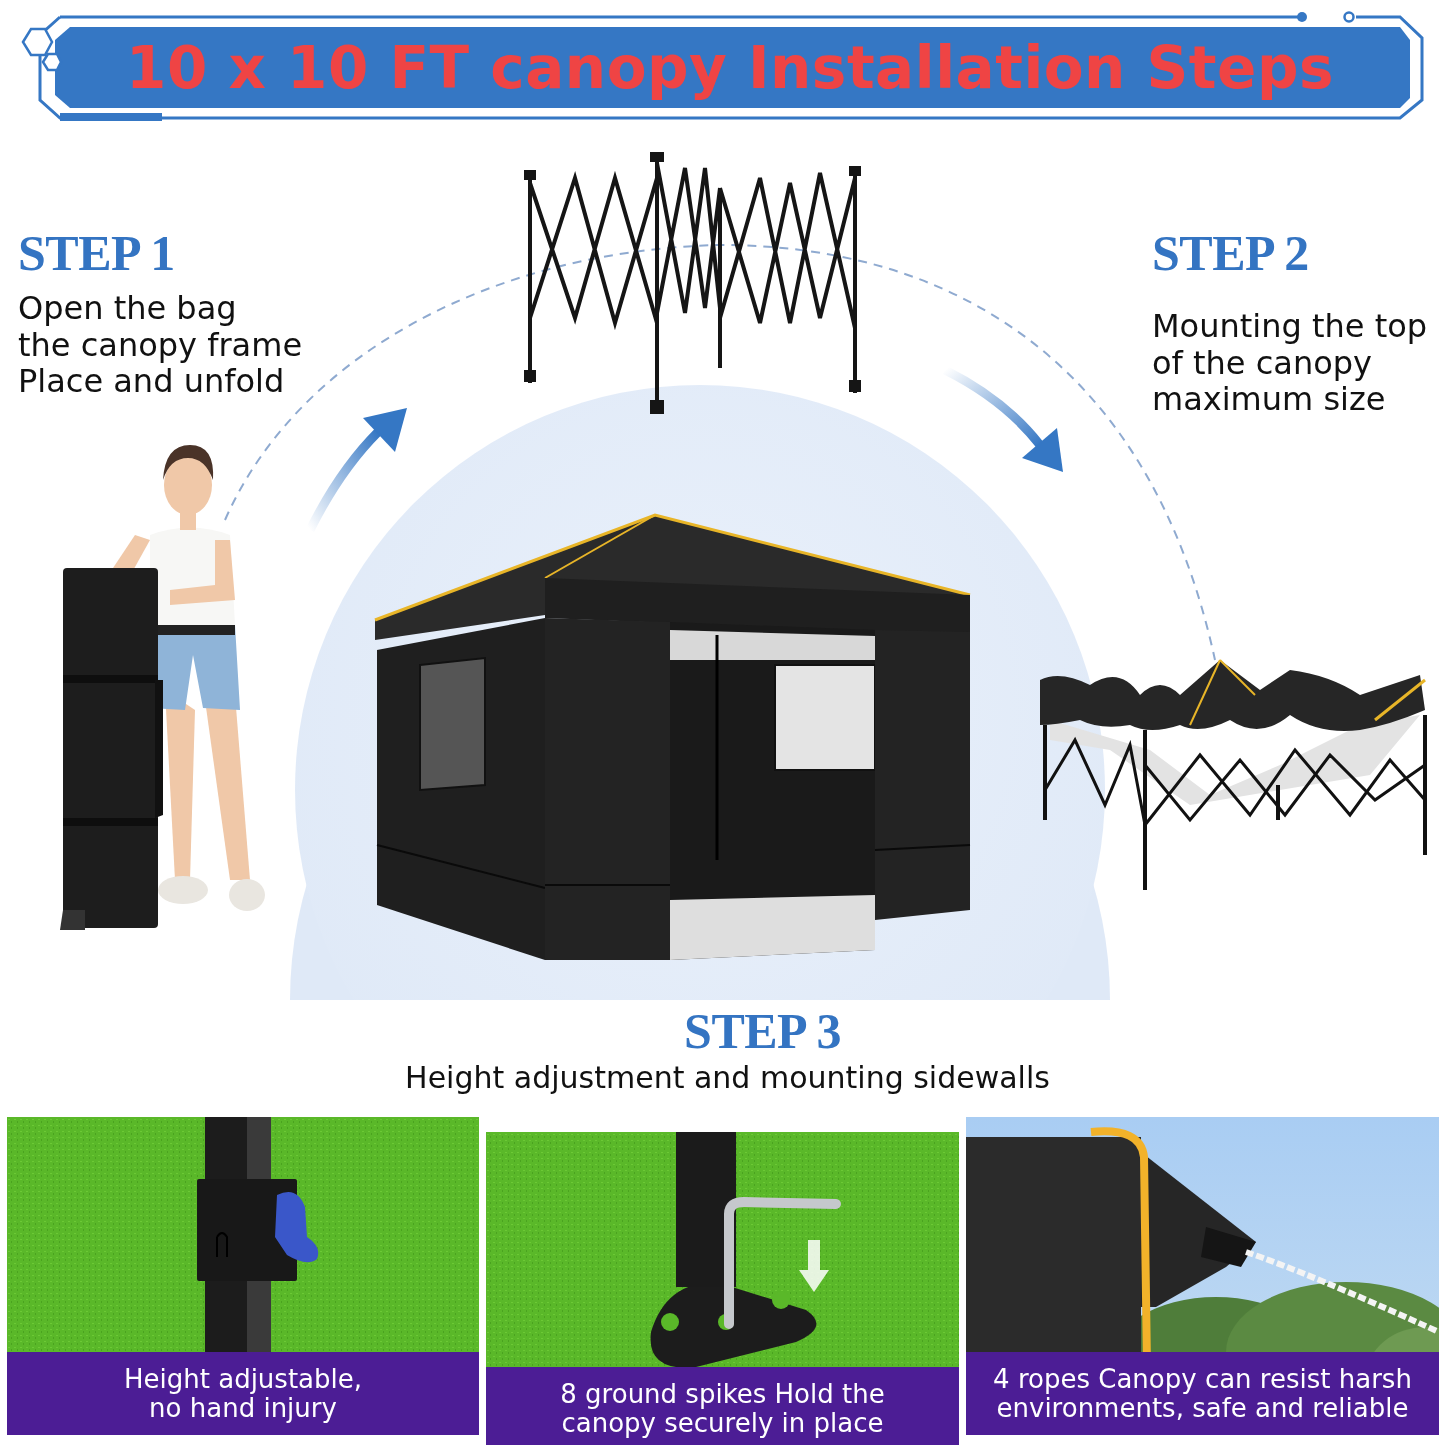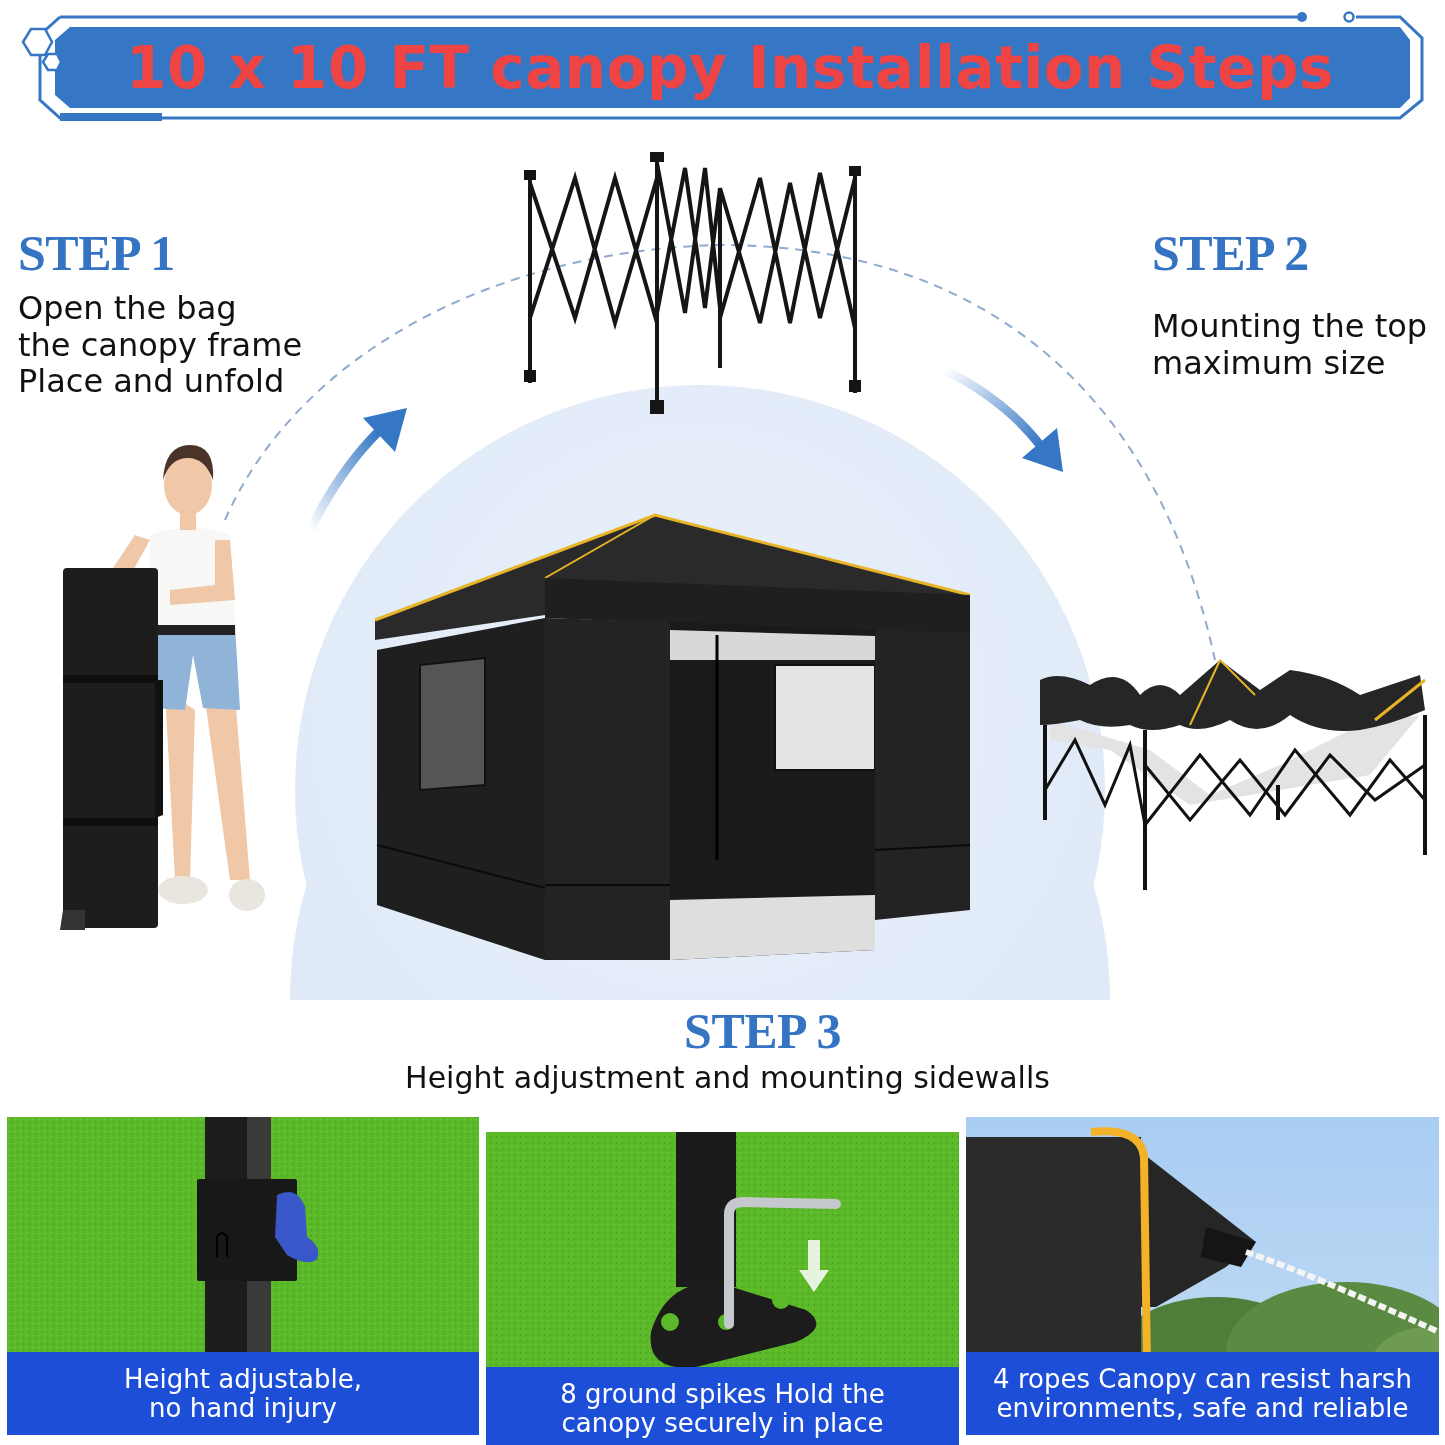--- a/index.html
+++ b/index.html
@@ -27,21 +27,21 @@
   .step-text div { white-space:nowrap; }
 
   
   #bg-svg { position:absolute; left:0; top:130px; width:1445px; height:870px; }
 
   
   .panel { position:absolute; top:1117px; height:318px; overflow:hidden; }
   .panel svg { position:absolute; left:0; top:0; }
   .caption {
     position:absolute; left:0; bottom:0; width:100%; height:83px;
-    background:#1d4ed8; color:#ffffff; display:flex; flex-direction:column;
+    background:#4c1d95; color:#ffffff; display:flex; flex-direction:column;
     align-items:center; justify-content:center; text-align:center;
     font-family:"DejaVu Sans", sans-serif; font-size:26px; line-height:29px;
     font-weight:500;
   }
 </style>
 </head>
 <body>
 
 <div>
   <svg id="header-svg" viewBox="0 0 1445 130">
@@ -175,20 +175,21 @@
 
   <rect x="410" y="155" width="100" height="105" fill="#e4e4e4" stroke="#111" stroke-width="2"></rect>
 
   <polygon points="510,120 605,122 605,400 510,410" fill="#232323"></polygon>
   <line x1="510" y1="340" x2="605" y2="335" stroke="#0a0a0a" stroke-width="2"></line>
 </svg>
 
 <div class="step-head" style="left:1152px; top:228px;">STEP 2</div>
 <div class="step-text" style="left:1152px; top:286px;margin-top:22px;">
   <div>Mounting the top</div>
+  <div>of the canopy</div>
   <div>maximum size</div>
 </div>
 
 <svg class="abs" style="left:1030px; top:655px;" width="410" height="240" viewBox="0 0 410 240">
 
   <polygon points="20,65 120,95 180,140 250,110 330,70 390,60 340,120 250,135 160,150 80,95 20,85" fill="#e3e3e3"></polygon>
 
   <path d="M10,25 Q30,15 60,30 Q90,10 110,40 Q130,20 150,40 L190,5 L230,35 L260,15 Q300,20 330,40 L390,20 L395,55 Q360,70 330,75 Q290,80 260,60 Q230,85 200,65 Q170,80 150,70 Q120,80 100,70 Q70,75 50,65 Q25,70 10,70 Z" fill="#262626"></path>
   <polyline points="190,5 160,70" stroke="#e8b528" stroke-width="2" fill="none"></polyline>
   <polyline points="190,5 225,40" stroke="#e8b528" stroke-width="2" fill="none"></polyline>

